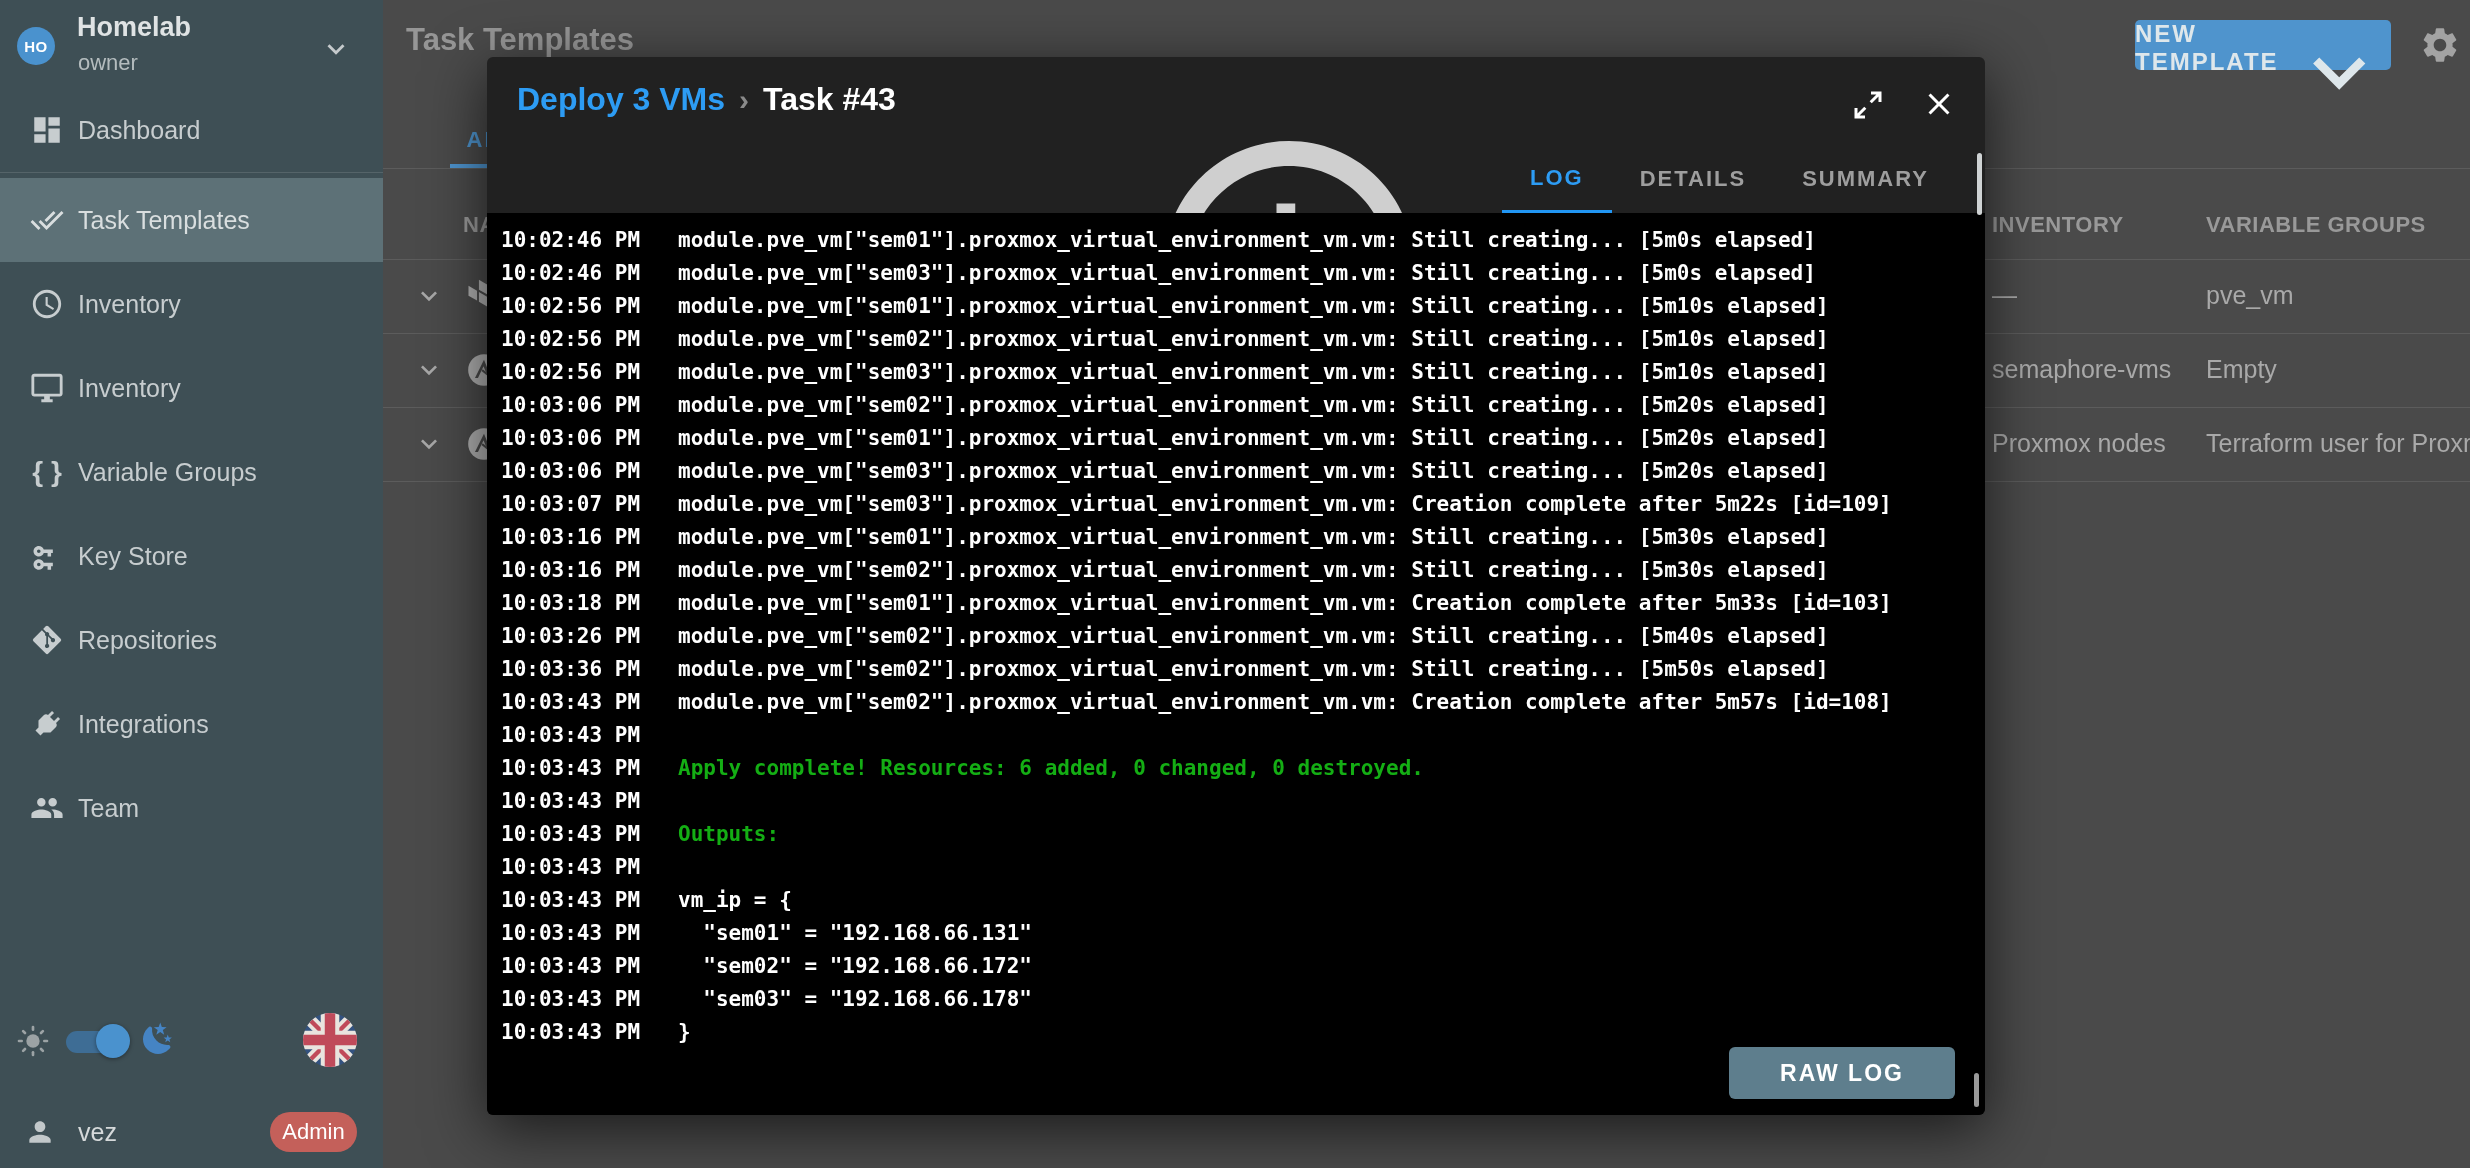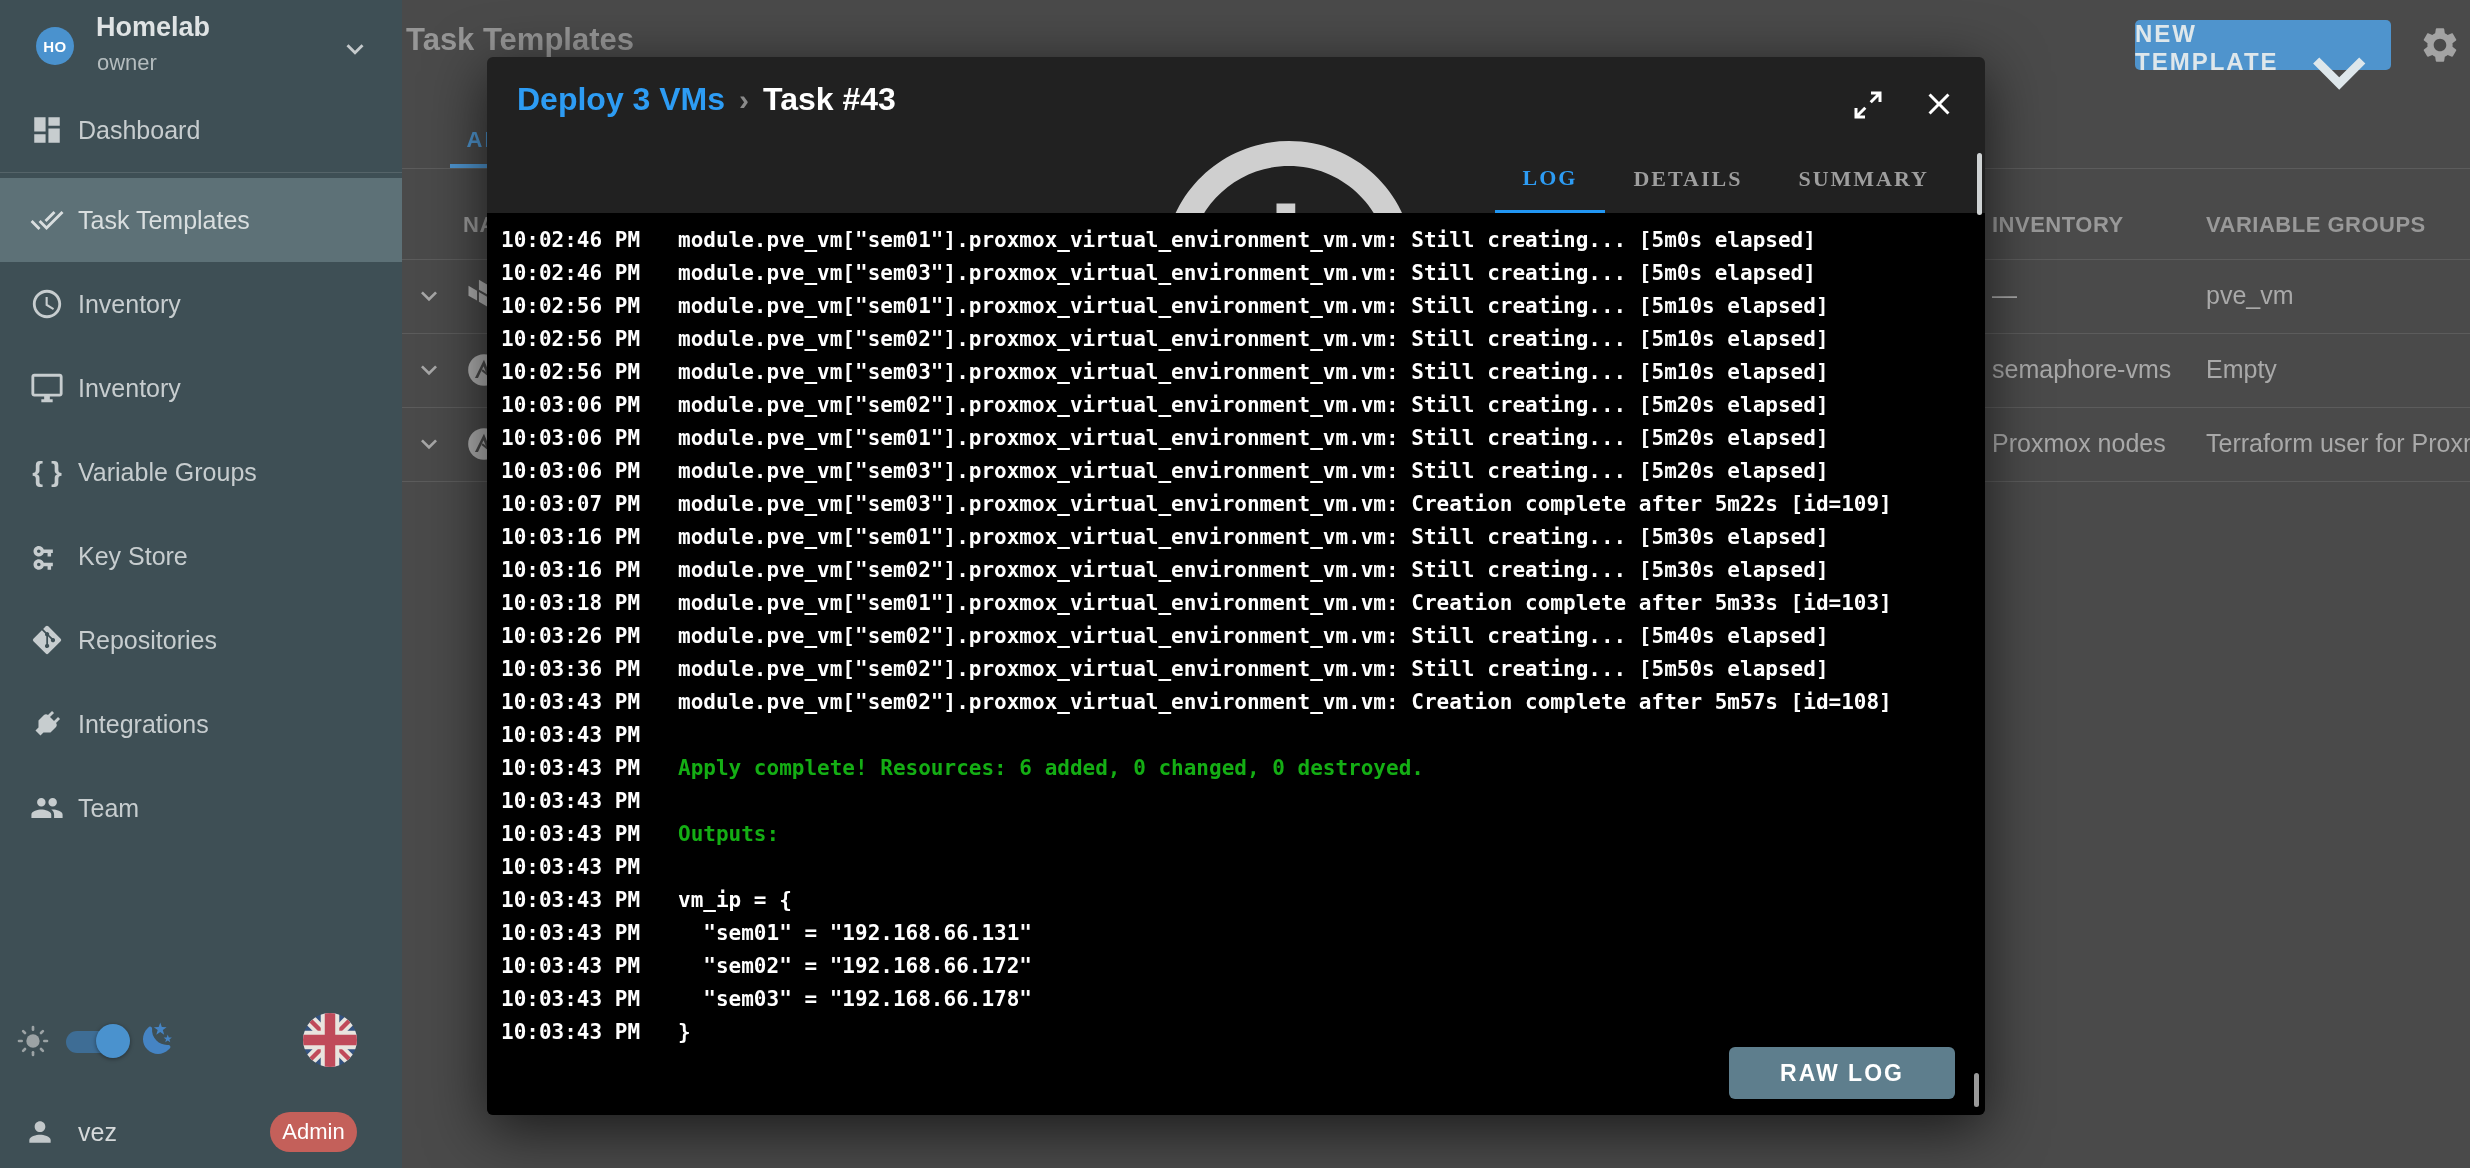--- a/index.html
+++ b/index.html
@@ -1,20 +1,20 @@
 <!DOCTYPE html>
 <html><head>
 <meta charset="utf-8">
 <style>
   html,body{margin:0;padding:0;background:#2b2b2b;}
   .app{position:relative;width:2470px;height:1168px;overflow:hidden;
        background:#4a4a4a;font-family:"Liberation Sans",sans-serif;
        -webkit-font-smoothing:antialiased;}
   
-  .sidebar{position:absolute;left:0;top:0;width:383px;height:1168px;background:#3e4f55;z-index:2;padding-left:19px;}
+  .sidebar{position:absolute;left:0;top:0;width:383px;height:1168px;background:#3e4f55;z-index:2;}
   .proj{position:relative;height:93px;cursor:pointer;}
   .proj-avatar{position:absolute;left:17px;top:27px;width:38px;height:38px;border-radius:50%;
        background:#4a92ce;color:#fff;font-size:15px;font-weight:bold;
        display:flex;align-items:center;justify-content:center;letter-spacing:.5px;}
   .proj-name{position:absolute;left:77px;top:12px;font-size:27px;font-weight:bold;color:#dfe3e4;}
   .proj-role{position:absolute;left:78px;top:50px;font-size:22px;color:#b4bcbe;}
   .proj-chevron{position:absolute;right:30px;top:32px;width:34px;height:34px;color:#c5cacc;}
   .nav{position:absolute;left:0;top:93px;right:0;}
   .nav-item{position:relative;height:84px;display:flex;align-items:center;cursor:pointer;color:#c7cdcf;}
   .nav-item.first{height:74px;}
@@ -75,21 +75,21 @@
        color:#fff;font-weight:bold;justify-content:center;gap:10px;}
   .chip-success svg{width:30px;height:30px;}
   .chip-started{left:185px;top:94px;height:54px;padding:0 26px;}
   .chip-started .muted{color:#9e9e9e;}
   .chip-started .strong{color:#fff;font-weight:bold;white-space:pre;}
   .chip-started .muted{white-space:pre;}
   .chip-duration{left:630px;top:94px;height:54px;padding:0 22px;gap:10px;color:#e6e6e6;}
   .chip-duration svg{width:27px;height:27px;color:#cfcfcf;}
   .dtabs{position:absolute;right:28px;top:0;height:68px;display:flex;}
   .dtab{height:68px;box-sizing:border-box;padding:0 28px;display:flex;align-items:center;
-       font-size:22px;font-weight:bold;letter-spacing:2px;color:#9e9e9e;cursor:pointer;font-family:Liberation Serif, serif;}
+       font-size:22px;font-weight:bold;letter-spacing:2px;color:#9e9e9e;cursor:pointer;}
   .dtab.active{color:#2d9cf4;border-bottom:3px solid #2196f3;}
   .m-log{position:absolute;left:0;top:156px;right:0;bottom:0;background:#000;
        border-radius:0 0 6px 6px;overflow:hidden;}
   .log-line{display:flex;height:33px;align-items:center;}
   #log-lines{padding-top:10px;}
   .log-time{flex:0 0 177px;padding-left:14px;color:#fff;
        font-family:"DejaVu Sans Mono",monospace;font-size:21px;font-weight:bold;}
   .log-msg{color:#fff;font-family:"DejaVu Sans Mono",monospace;font-size:21px;font-weight:bold;white-space:pre;}
   .log-msg.green{color:#14ae14;}
   .btn-rawlog{position:absolute;left:1242px;top:990px;width:226px;height:52px;border-radius:6px;

